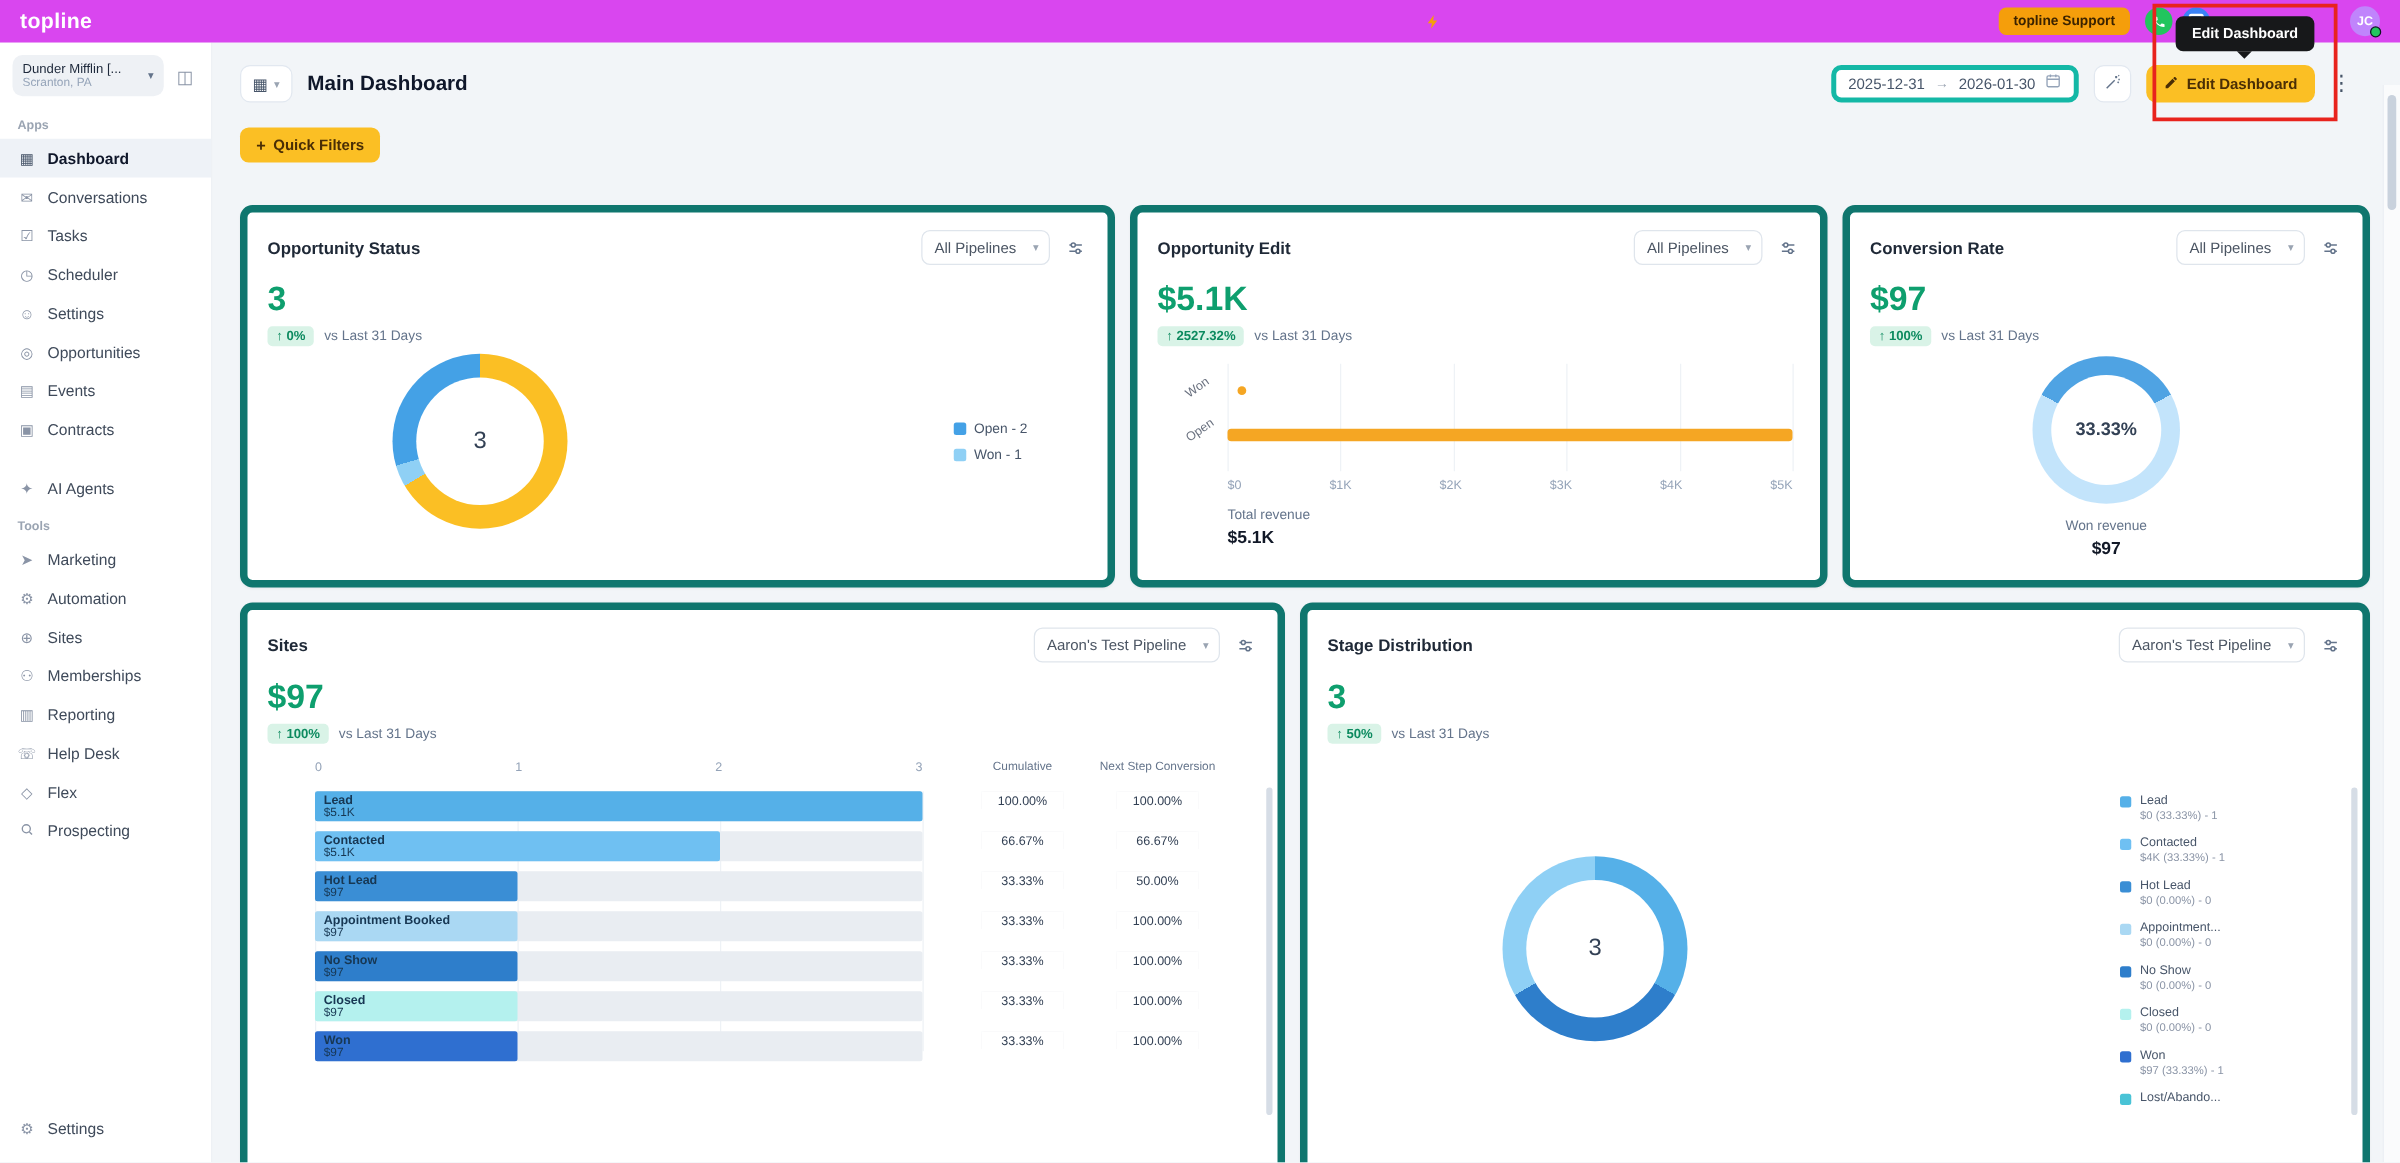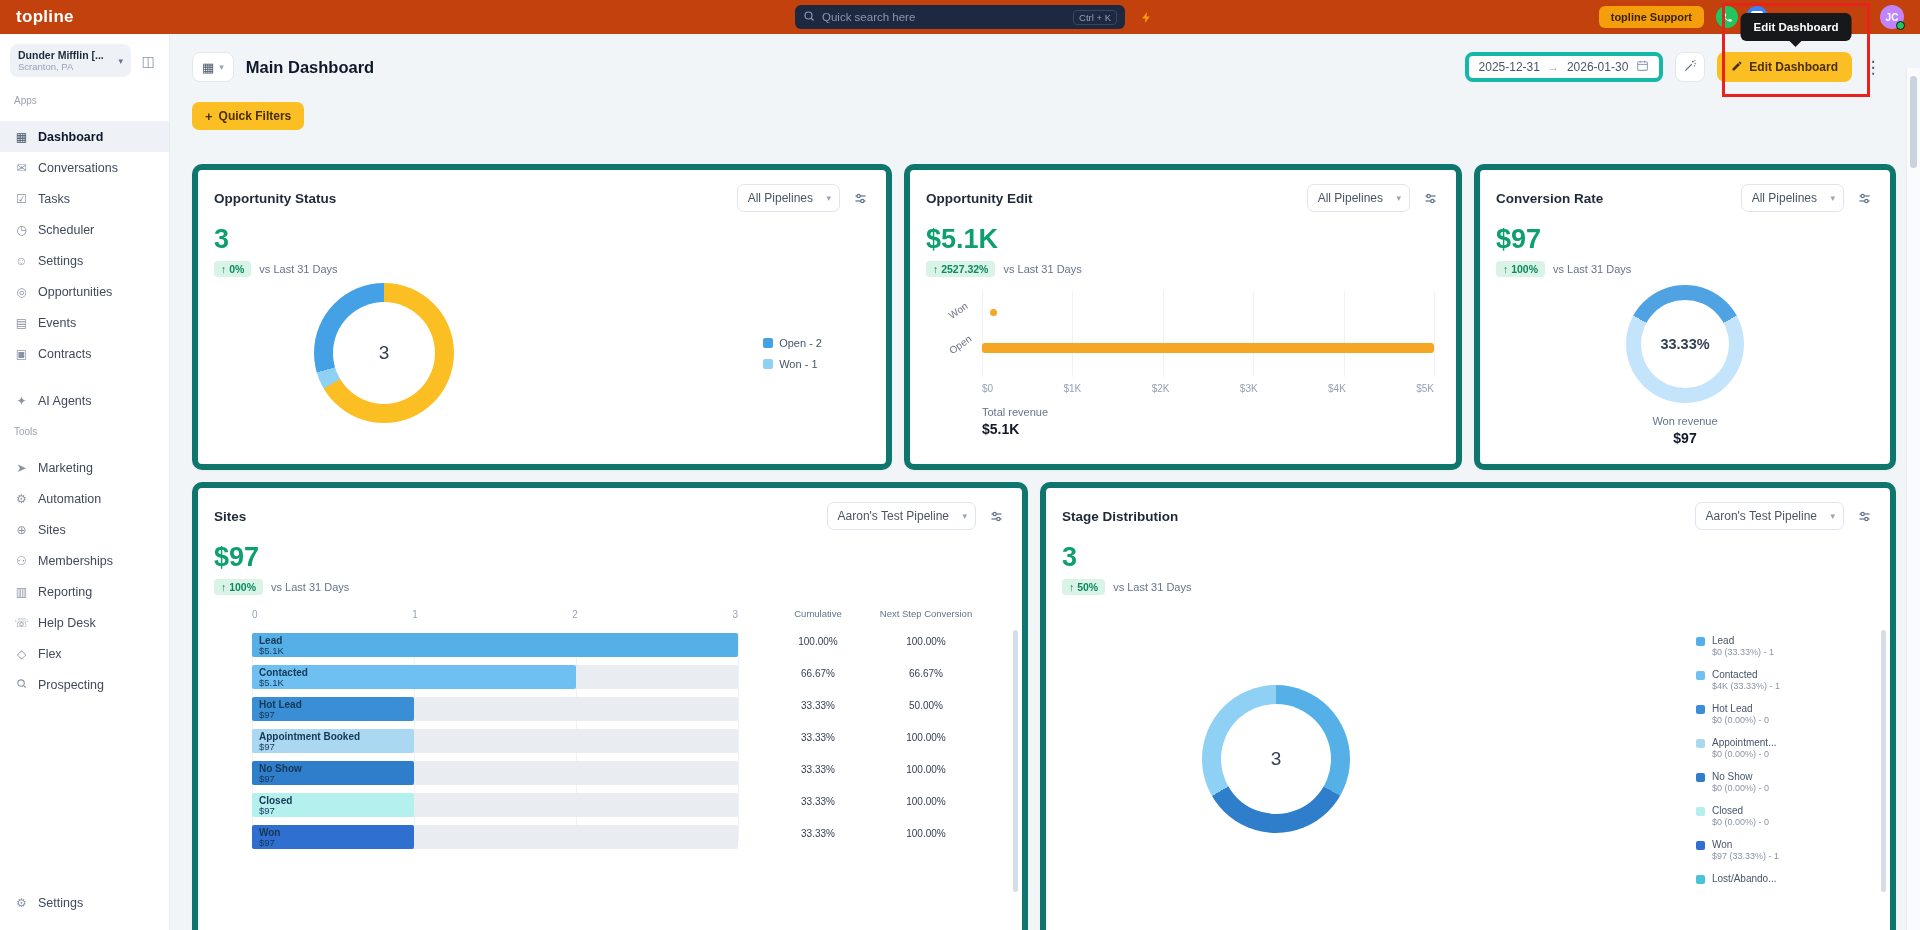--- a/index.html
+++ b/index.html
@@ -1,20 +1,20 @@
 <!DOCTYPE html>
 <html><head>
 <meta charset="utf-8">
 <style>
   *{box-sizing:border-box;margin:0;padding:0}
   html,body{width:1920px;height:930px;overflow:hidden}
   body{font-family:"Liberation Sans","DejaVu Sans",sans-serif;background:#f2f5f8;position:relative}
 
   
-  .topbar{height:34px;background:#c2410c;display:flex;align-items:center;padding:0 16px;position:relative;z-index:5}
+  .topbar{height:34px;background:#d946ef;display:flex;align-items:center;padding:0 16px;position:relative;z-index:5}
   .logo{color:#fff;font-weight:800;font-size:17px;letter-spacing:.3px}
   .search{position:absolute;left:50%;transform:translateX(-50%);width:330px;height:24px;background:#1d2940;border-radius:6px;display:flex;align-items:center;padding:0 8px;gap:7px;cursor:pointer}
   .search-ph{font-size:11.5px;color:#8b97a8;flex:1}
   .kbd{font-size:9.5px;color:#93a0b4;border:1px solid #38455e;border-radius:4px;padding:1px 5px}
   .bolt-wrap{position:absolute;left:calc(50% + 180px);top:0;height:34px;display:flex;align-items:center}
   .top-right{margin-left:auto;display:flex;align-items:center}
   .support-btn{background:#f59e0b;color:#3b2300;font-size:11px;font-weight:700;border:none;border-radius:6px;padding:5px 12px;cursor:pointer}
   .circle-ic{width:22px;height:22px;border-radius:50%;display:flex;align-items:center;justify-content:center;cursor:pointer}
   .phone-ic{background:#22c55e;margin-left:12px}
   .blue-ic{background:#3b82f6;margin-left:8px}
@@ -23,25 +23,25 @@
   .avatar::after{content:"";position:absolute;right:-1px;bottom:-1px;width:7px;height:7px;border-radius:50%;background:#22c55e;border:1.5px solid #0b1423}
 
   
   .shell{display:flex;height:896px}
 
   
   .sidebar{width:170px;background:#fff;border-right:1px solid #e9edf2;display:flex;flex-direction:column;padding:10px 0 12px;flex-shrink:0}
   .org-row{display:flex;align-items:center;gap:6px;padding:0 10px;margin-bottom:8px}
   .org-widget{flex:1;display:flex;align-items:center;background:#eef1f5;border-radius:8px;padding:5px 8px;cursor:pointer;min-width:0}
   .org-texts{flex:1;min-width:0}
-  .org-name{font-size:10.5px;font-weight:700;color:#1e293b;white-space:nowrap;overflow:hidden}
+  .org-name{font-size:10.5px;font-weight:400;color:#1e293b;white-space:nowrap;overflow:hidden}
   .org-loc{font-size:9.5px;color:#94a3b8;white-space:nowrap;overflow:hidden}
   .org-chev{font-size:9px;color:#64748b;margin-left:4px}
   .panel-btn{width:22px;height:22px;border:none;background:none;color:#8a94a6;font-size:14px;cursor:pointer}
-  .section-label{font-size:10px;color:#9aa4b2;padding:10px 14px 15px;font-weight:400}
+  .section-label{font-size:10px;color:#9aa4b2;padding:10px 14px 5px;font-weight:700}
   .nav-item{display:flex;align-items:center;gap:9px;height:31px;padding:0 14px;font-size:12.5px;color:#3f4a5a;cursor:pointer}
   .nav-item .nicon{width:15px;text-align:center;color:#8a94a6;font-size:12px;flex-shrink:0}
   .nav-item.active{background:#eef2f7;color:#0f172a;font-weight:700}
   .nav-item.active .nicon{color:#475569}
   .nav-gap{margin-top:16px}
   .settings-item{margin-top:auto}
 
   
   .main{flex:1;overflow:hidden;position:relative}
   .page-header{display:flex;align-items:center;gap:12px;padding:18px 38px 0 22px;height:48px}
@@ -150,30 +150,20 @@
   .annotation-box{position:absolute;left:1722px;top:3px;width:148px;height:94px;border:3px solid #e8231d;z-index:50;pointer-events:none}
   .tooltip{position:absolute;left:50%;transform:translateX(-50%);top:7px;background:#17181a;color:#fff;font-size:11.5px;font-weight:700;padding:8px 13px;border-radius:6px;white-space:nowrap}
   .tooltip::after{content:"";position:absolute;left:50%;transform:translateX(-50%);top:100%;border:6px solid transparent;border-top-color:#17181a}
 </style>
 </head>
 <body>
 
 <header class="topbar">
   <div class="logo">topline</div>
 
-  <div class="search">
-    <span>
-      <svg viewBox="0 0 24 24" width="12" height="12" fill="none" stroke="#8b97a8" stroke-width="2.4">
-          <circle cx="11" cy="11" r="7"></circle>
-          <line x1="16.5" y1="16.5" x2="21" y2="21"></line>
-        </svg>
-    </span>
-    <span class="search-ph">Quick search here</span>
-    <span class="kbd">Ctrl + K</span>
-  </div>
   <div class="bolt-wrap">
     <svg viewBox="0 0 24 24" width="13" height="13" fill="#f59e0b">
         <path d="M13 2L4 14h6l-1 8 9-12h-6l1-8z"></path>
       </svg>
   </div>
 
   <div class="top-right">
     <button class="support-btn">topline Support</button>
     <div class="circle-ic phone-ic">
       <svg viewBox="0 0 24 24" width="11" height="11" fill="#fff">

